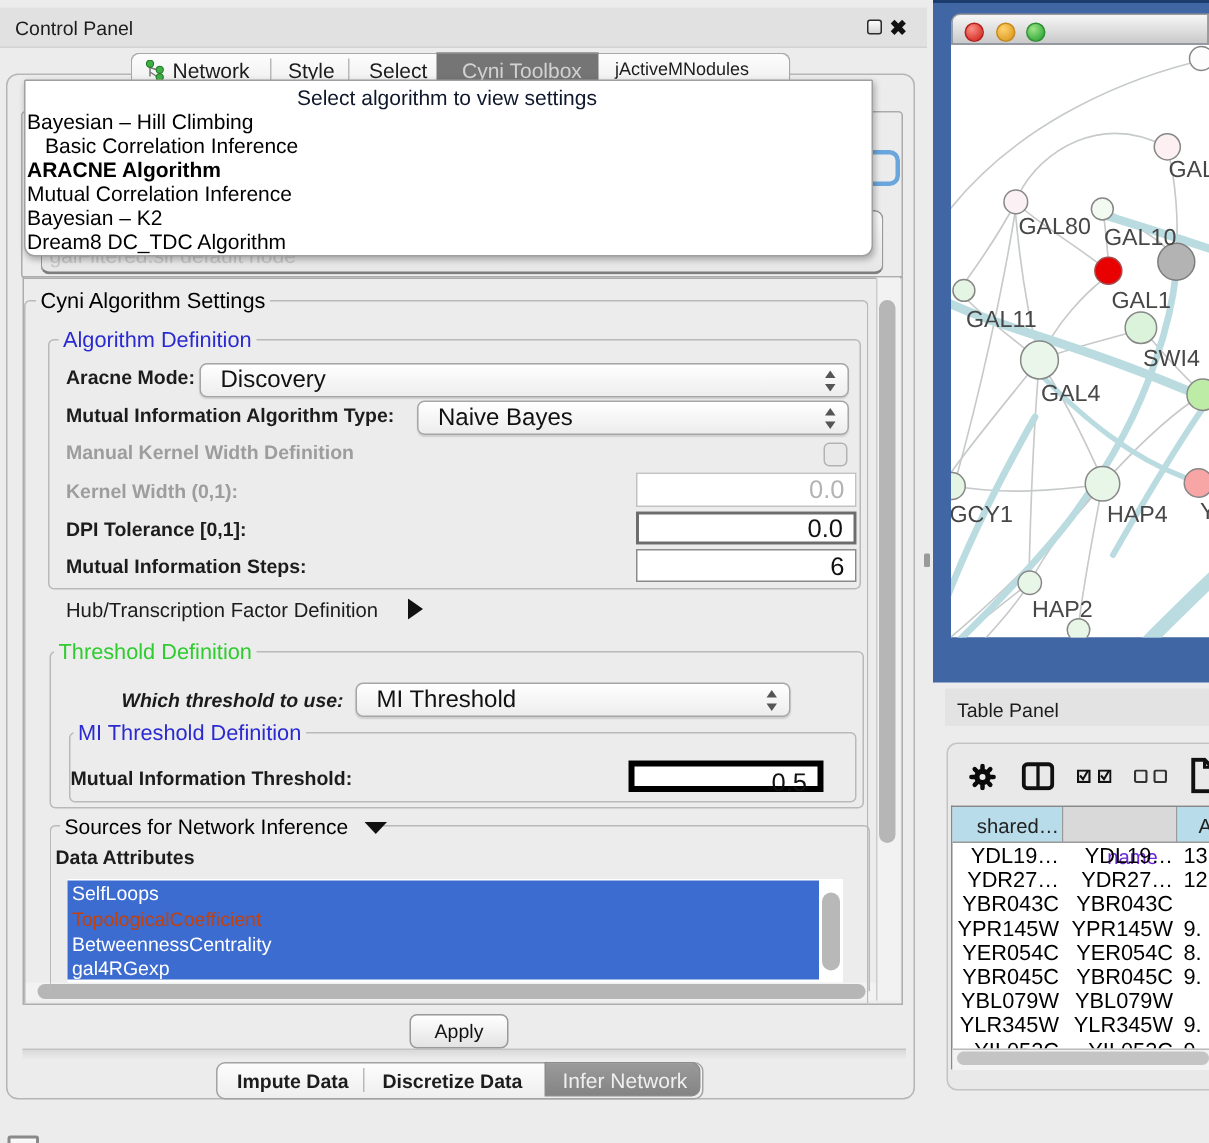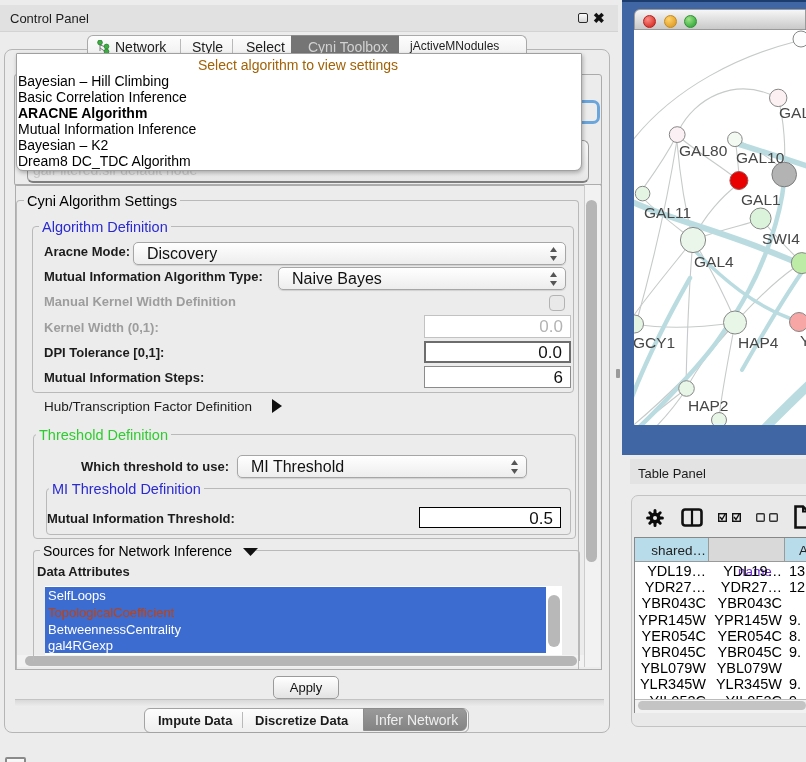--- a/index.html
+++ b/index.html
@@ -41,25 +41,25 @@
 <div class="abs lbl" style="left:246px;top:39px;font-size:14px;">Select</div>
 <div class="abs" style="left:308px;top:39px;font-size:14px;color:#d2d2d2;">Cyni Toolbox</div>
 <div class="abs lbl" style="left:410px;top:39px;font-size:12px;">jActiveMNodules</div>
 
 <div class="abs" style="left:14px;top:74px;width:586px;height:110px;border:1px solid #ababab;border-radius:3px;"></div>
 <div class="abs" style="left:560px;top:100px;width:34px;height:18px;border:3px solid #6aa6dc;border-radius:7px;"></div>
 <div class="abs" style="left:27px;top:140px;width:560px;height:40px;border:1px solid #9a9a9a;border-bottom:2px solid #7d7d7d;border-radius:6px;background:linear-gradient(#fafafa,#e6e6e6);"></div>
 <div class="abs" style="left:33px;top:162px;font-size:14px;color:#c9c9c9;white-space:nowrap;">galFiltered.sif default node</div>
 
 <div class="abs" style="left:16px;top:53px;width:564px;height:116px;background:#ffffff;border:1px solid #a0a0a0;border-radius:1px 1px 7px 7px;box-shadow:1px 2px 4px rgba(0,0,0,0.28);"></div>
-<div class="abs" style="left:16px;top:57px;width:564px;text-align:center;font-size:14px;color:#a16207;">Select algorithm to view settings</div>
+<div class="abs" style="left:16px;top:57px;width:564px;text-align:center;font-size:14px;color:#0f172a;">Select algorithm to view settings</div>
 <div class="abs" style="left:18px;top:73px;font-size:14px;color:#000;">Bayesian – Hill Climbing</div>
-<div class="abs" style="left:18px;top:89px;font-size:14px;color:#000;">Basic Correlation Inference</div>
+<div class="abs" style="left:18px;top:89px;font-size:14px;color:#000;padding-left:12px;">Basic Correlation Inference</div>
 <div class="abs b" style="left:18px;top:105px;font-size:14px;color:#000;">ARACNE Algorithm</div>
-<div class="abs" style="left:18px;top:121px;font-size:14px;color:#000;">Mutual Information Inference</div>
+<div class="abs" style="left:18px;top:121px;font-size:14px;color:#000;">Mutual Correlation Inference</div>
 <div class="abs" style="left:18px;top:137px;font-size:14px;color:#000;">Bayesian – K2</div>
 <div class="abs" style="left:18px;top:153px;font-size:14px;color:#000;">Dream8 DC_TDC Algorithm</div>
 
 <div class="abs" style="left:15px;top:184px;width:585px;height:484px;border:1px solid #adadad;"></div>
 
 <div class="abs" style="left:584px;top:185px;width:15px;height:482px;background:#f2f2f2;border-left:1px solid #cccccc;"></div>
 <div class="abs" style="left:586px;top:200px;width:11px;height:362px;background:#b6b6b6;border-radius:6px;"></div>
 
 <div class="abs" style="left:16px;top:655px;width:568px;height:12px;background:#f2f2f2;"></div>
 <div class="abs" style="left:25px;top:656px;width:552px;height:10px;background:#b6b6b6;border-radius:5px;"></div>
@@ -97,34 +97,34 @@
 <div class="field" style="left:424px;top:366px;width:147px;height:22px;border:1px solid #8b8b8b;">6</div>
 
 <div class="abs lbl" style="left:44px;top:399px;font-size:13.5px;text-align:center;">Hub/Transcription Factor Definition</div>
 <svg class="abs" style="left:271px;top:399px;" width="12" height="14" viewBox="0 0 12 14">
     <path d="M1 0 L11 7 L1 14 Z" fill="#111"></path>
   </svg>
 
 <div class="abs group" style="left:33px;top:434px;width:541px;height:103px;">
   <div class="gtitle" style="left:2px;color:#2fcc2f;">Threshold Definition</div>
 </div>
-<div class="abs lbl b" style="left:81px;top:459px;">Which threshold to use:</div>
+<div class="abs lbl b" style="left:81px;top:459px;font-style:italic;">Which threshold to use:</div>
 <div class="combo" style="left:237px;top:455px;width:288px;height:21px;">
   <span class="txt">MI Threshold</span>
   <svg class="spin" viewBox="0 0 9 14">
       <path d="M4.5 0 L8 5 L1 5 Z" fill="#555"></path>
       <path d="M4.5 14 L8 9 L1 9 Z" fill="#555"></path>
     </svg>
 </div>
 
 <div class="abs group" style="left:46px;top:488px;width:523px;height:45px;">
   <div class="gtitle" style="left:2px;color:#2a2ad0;">MI Threshold Definition</div>
 </div>
 <div class="abs lbl b" style="left:47px;top:511px;">Mutual Information Threshold:</div>
-<div class="field" style="left:419px;top:507px;width:142px;height:21px;border:1px solid #000000;">0.5</div>
+<div class="field" style="left:419px;top:507px;width:130px;height:21px;border:4px solid #000000;">0.5</div>
 
 <div class="abs group" style="left:33px;top:550px;width:545px;height:110px;border-bottom:none;border-radius:4px 4px 0 0;">
   <div class="gtitle" style="left:6px;font-size:14px;">Sources for Network Inference&nbsp;&nbsp;&nbsp;&nbsp;</div>
 </div>
 <svg class="abs" style="left:243px;top:547px;" width="15" height="10" viewBox="0 0 15 10">
     <path d="M0 1 L15 1 L7.5 9 Z" fill="#111"></path>
   </svg>
 <div class="abs lbl b" style="left:37px;top:564px;">Data Attributes</div>
 <div class="abs" style="left:45px;top:586px;width:517px;height:69px;background:#ffffff;"></div>
 <div class="abs" style="left:45px;top:587px;width:501px;height:66px;background:#3d6cd0;"></div>

